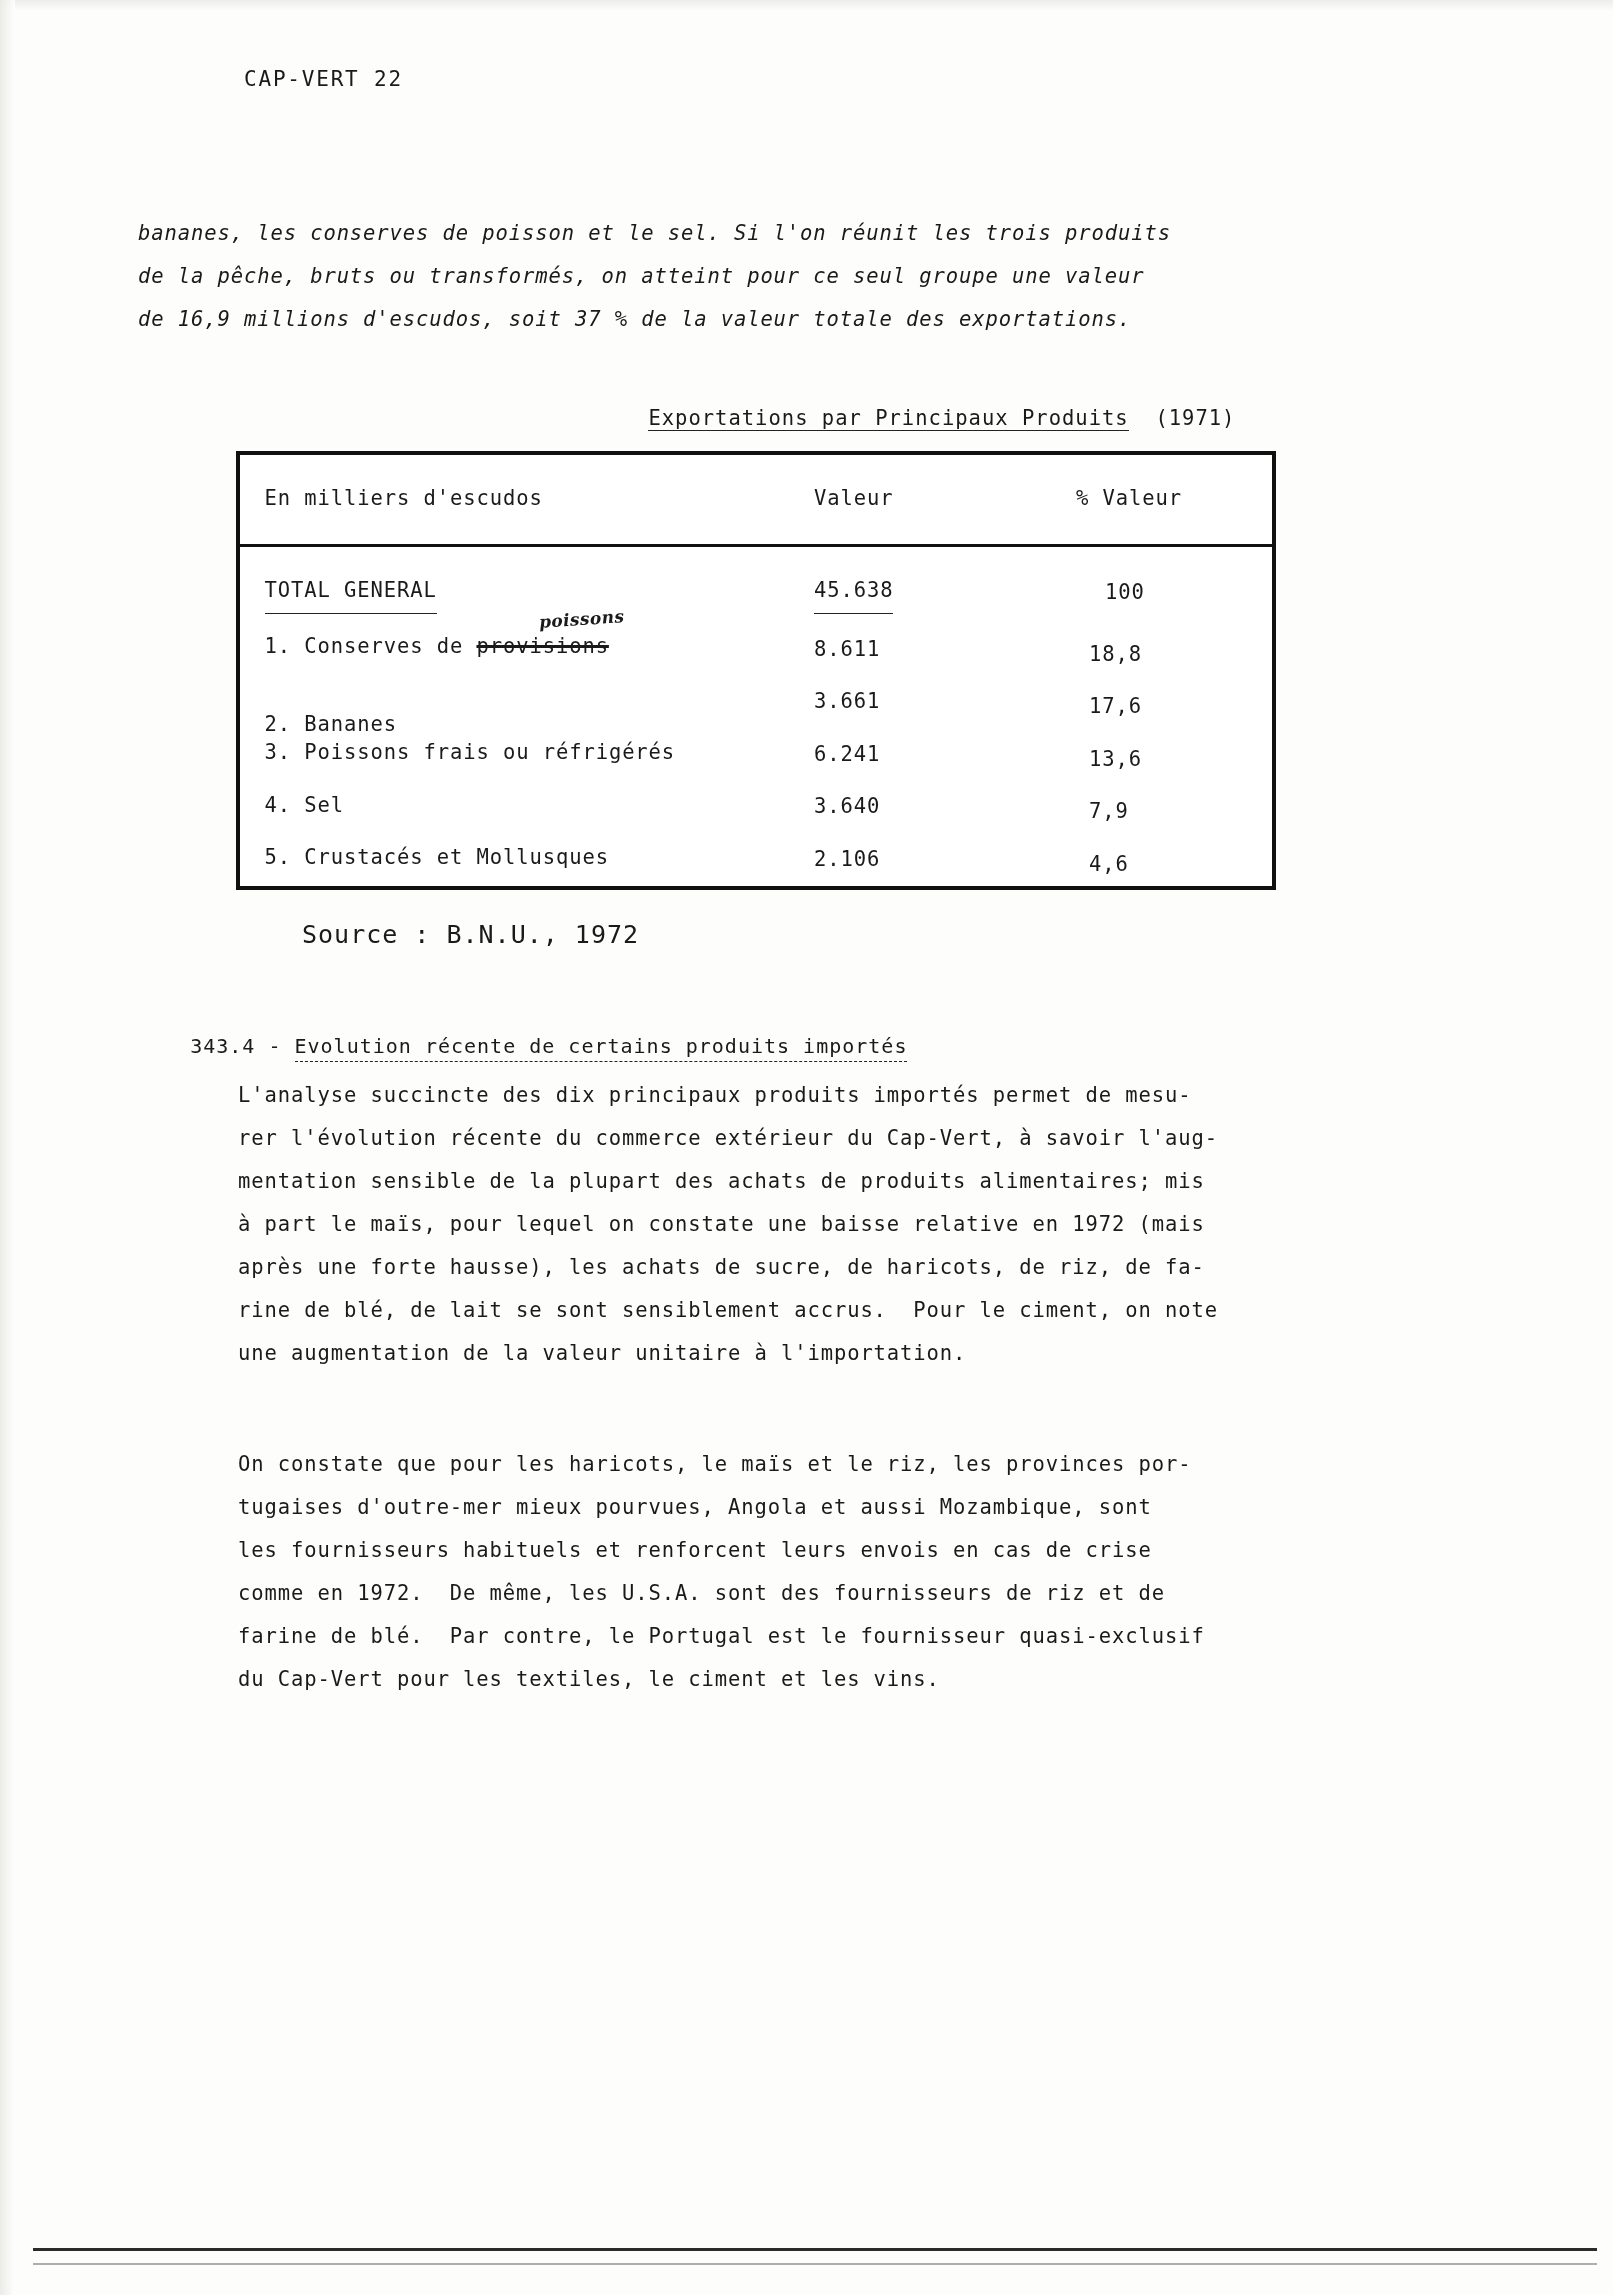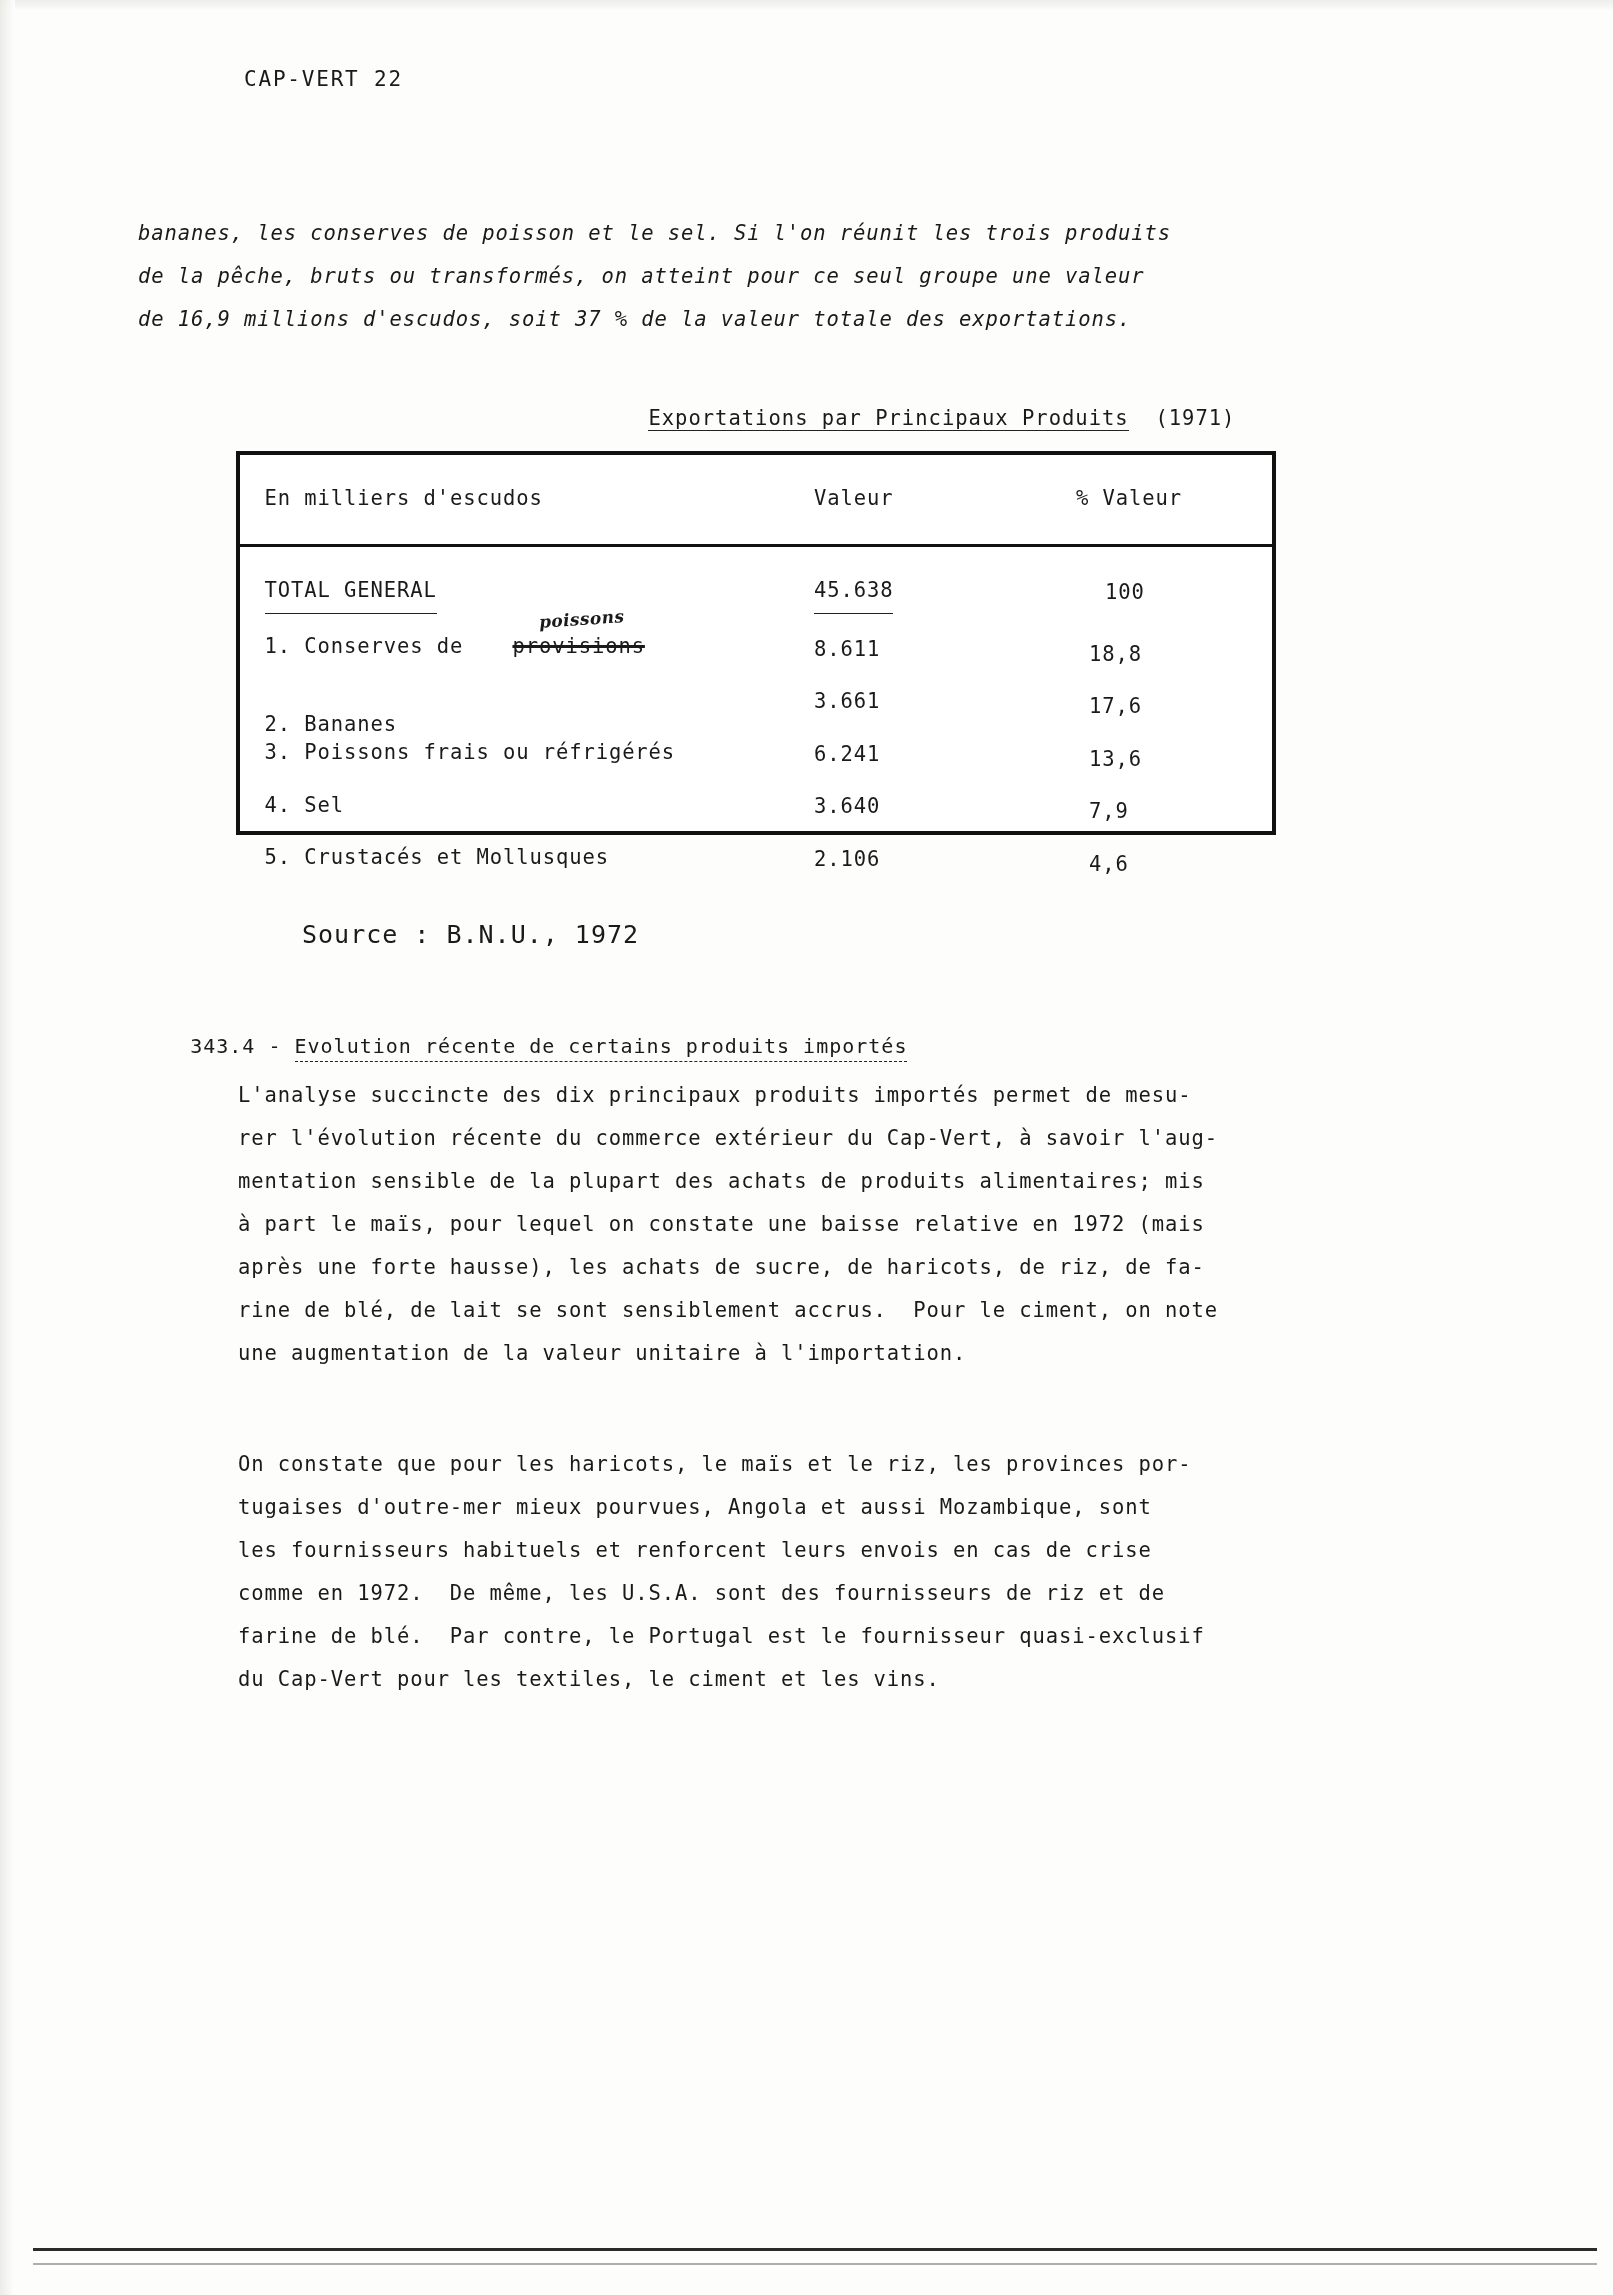--- a/index.html
+++ b/index.html
@@ -82,21 +82,21 @@
   .table-title .underlined {
     border-bottom: 1.6px solid #222;
     padding-bottom: 0;
   }
 
   .table-box {
     position: absolute;
     left: 236px;
     top: 451px;
     width: 1040px;
-    height: 384px;
+    height: 439px;
     border: 4.1px solid #111;
     box-sizing: border-box;
     background: #fff;
     text-decoration: underline;
   }
   .table-head-rule {
     position: absolute;
     left: 0;
     right: 0;
     top: 89px;
@@ -118,21 +118,20 @@
   .row-pct   { left: 849px; }
 
   .underline-txt {
     border-bottom: 1.6px solid #222;
     padding-bottom: 11px;
   }
 
   .strike {
     text-decoration: line-through;
     text-decoration-thickness: 2.5px;
-    margin-left: 36px;
   }
   .handwritten {
     position: absolute;
     font-family: "DejaVu Serif", serif;
     font-style: italic;
     font-weight: bold;
     font-size: 17px;
     transform: rotate(-4deg);
     letter-spacing: 0.4px;
   }

